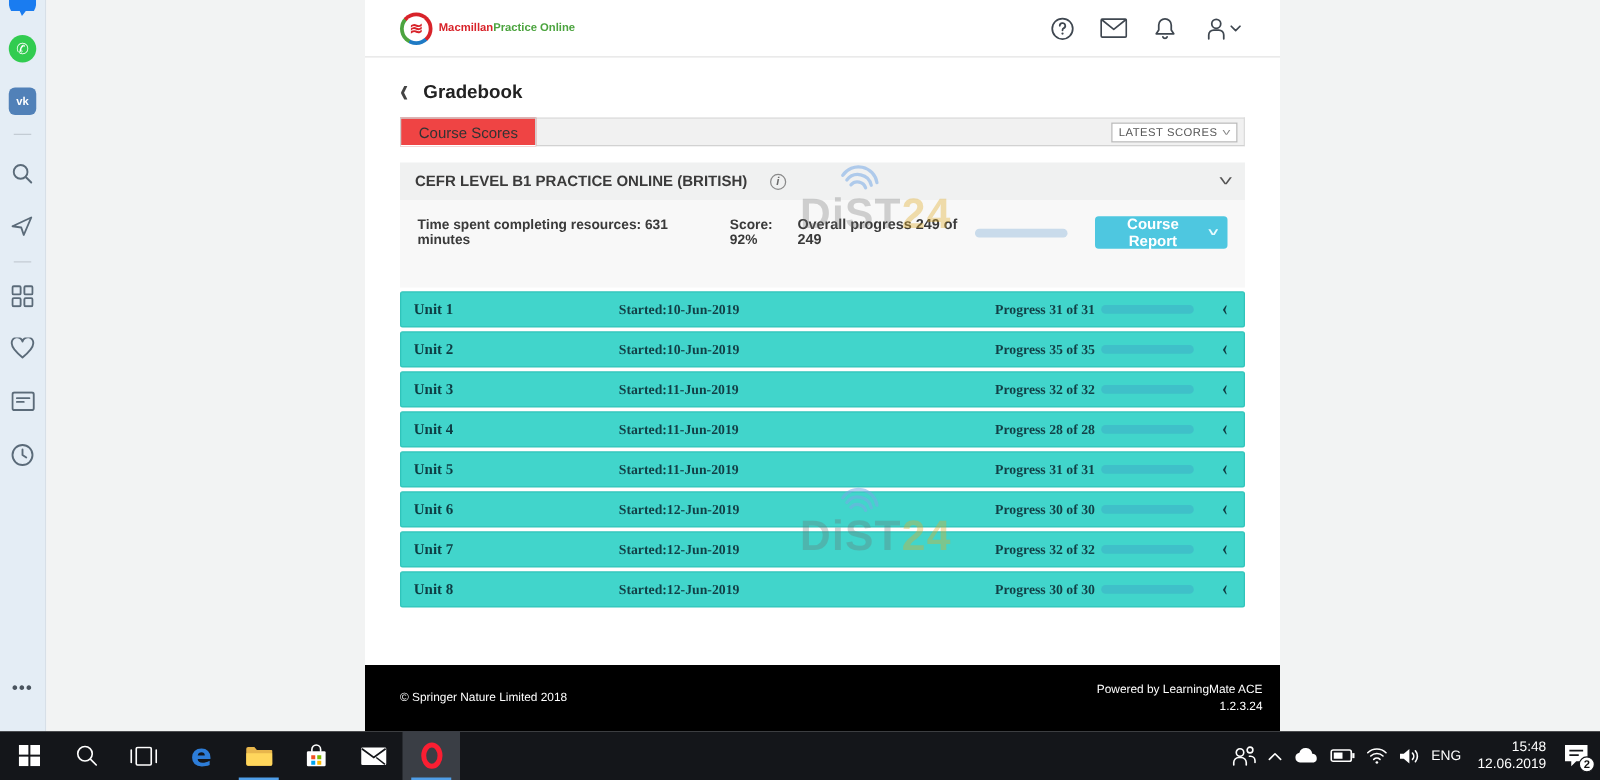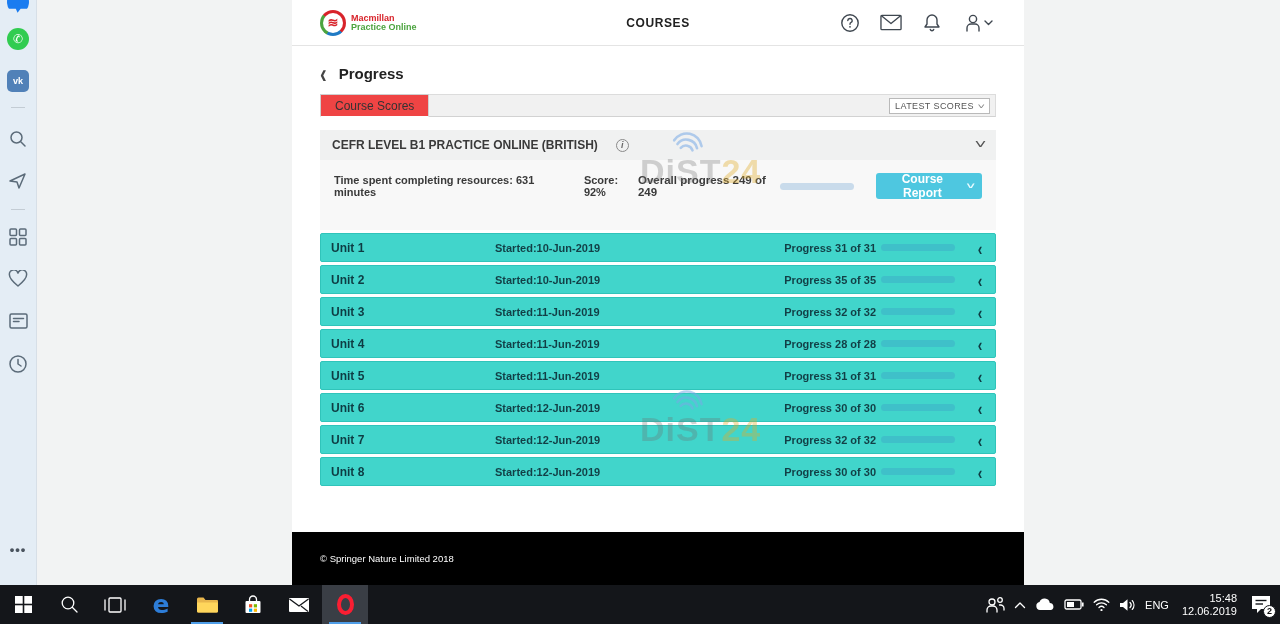--- a/index.html
+++ b/index.html
@@ -26,21 +26,21 @@
            display:flex;flex-direction:column;}
   
   .site-header{height:46px;border-bottom:1px solid #e4e4e4;display:flex;align-items:center;
                padding:0 30px 0 28px;position:relative;flex:none;}
   .logo{display:flex;align-items:center;gap:5px;cursor:pointer;}
   .logo-mark{width:26px;height:26px;border-radius:50%;position:relative;flex:none;
              background:conic-gradient(var(--logo-red) 0 38%,#1f7ac4 38% 58%,var(--logo-green) 58% 86%,var(--logo-red) 86% 100%);}
   .logo-mark::before{content:"";position:absolute;inset:3px;background:#fff;border-radius:50%;}
   .logo-mark::after{content:"≋";position:absolute;inset:0;display:flex;align-items:center;justify-content:center;
                     color:var(--logo-red);font-size:13px;font-weight:bold;}
-  .logo-text{display:flex;flex-direction:column;line-height:9px;}
+  .logo-text{display:flex;line-height:9px;}
   .logo-l1{color:var(--logo-red);font-size:9px;font-weight:bold;}
   .logo-l2{color:var(--logo-green);font-size:9px;font-weight:bold;}
   .nav-center{position:absolute;left:0;right:0;text-align:center;font-size:12px;font-weight:bold;
               letter-spacing:.6px;color:#222;pointer-events:none;}
   .nav-center span{pointer-events:auto;cursor:pointer;}
   .h-icons{margin-left:auto;display:flex;align-items:center;gap:19px;position:relative;z-index:2;}
   .h-ic{width:22px;height:22px;display:flex;align-items:center;justify-content:center;cursor:pointer;}
   .h-svg{stroke:#3f4750;fill:none;stroke-width:1.4;stroke-linecap:round;stroke-linejoin:round;}
   
   .main{flex:1;padding:16px 28px 0;position:relative;}
@@ -70,21 +70,21 @@
   .stats-row{margin-top:5px;display:flex;align-items:center;font-weight:bold;}
   .score-lbl{margin-left:26px;}
   .overall{margin-left:auto;font-size:11.5px;}
   .pbar{width:74px;height:7px;border-radius:4px;background:rgba(61,133,197,.25);overflow:hidden;margin-left:5px;flex:none;}
   .pbar-fill{height:100%;background:var(--progress-blue);border-radius:4px;}
   .report-btn{margin-left:22px;height:26px;min-width:100px;background:var(--btn-cyan);color:#fff;border:none;
               border-radius:3px;font-size:12px;font-weight:bold;display:flex;align-items:center;gap:8px;
               justify-content:center;cursor:pointer;font-family:inherit;padding:0 9px;}
   .report-btn .dd-chev{color:#e8fbff;font-size:9px;}
   
-  .unit-list{margin-top:3px;}
+  .unit-list{margin-top:3px;font-family:Liberation Serif, serif;}
   .unit-row{height:29px;margin-bottom:3px;background:var(--teal);border:1px solid #30c4ba;border-radius:2px;
             display:flex;align-items:center;padding:0 10px;cursor:pointer;}
   .u-name{width:164px;font-size:12px;font-weight:bold;color:#0e3c43;}
   .u-started{font-size:11px;font-weight:bold;color:#123f46;}
   .u-sp{flex:1;}
   .u-prog{font-size:11px;font-weight:bold;color:#123f46;}
   .u-chev{margin-left:20px;color:#0e3c43;font-size:14px;transform:scaleY(1.3);font-weight:bold;width:10px;text-align:center;}
   
   .footer{height:53px;background:#000;color:#fff;flex:none;display:flex;align-items:center;
           padding:0 14px 0 28px;font-size:9.5px;position:relative;}
@@ -178,23 +178,20 @@
     <div class="content">
 
       <header class="site-header">
         <div class="logo">
           <div class="logo-mark"></div>
           <div class="logo-text">
             <span class="logo-l1">Macmillan</span>
             <span class="logo-l2">Practice Online</span>
           </div>
         </div>
-        <div class="nav-center">
-          <span>COURSES</span>
-        </div>
         <div class="h-icons">
           <div class="h-ic">
             <svg width="20" height="20" viewBox="0 0 20 20">
                 <circle class="h-svg" cx="10" cy="10" r="8.2"></circle>
                 <path class="h-svg" d="M7.8 7.6 a2.2 2.2 0 1 1 3 2.1 c-.7.3-.8.8-.8 1.5"></path>
                 <circle cx="10" cy="13.8" r=".9" fill="#3f4750" stroke="none"></circle>
               </svg>
           </div>
           <div class="h-ic">
             <svg width="23" height="17" viewBox="0 0 23 17">
@@ -214,21 +211,21 @@
                 <path class="h-svg" d="M4 18 v-3 a4 4 0 0 1 4 -4 h4 a4 4 0 0 1 4 4 v3"></path>
                 <path class="h-svg" d="M22 8 l3.5 3.5 L29 8"></path>
               </svg>
           </div>
         </div>
       </header>
 
       <main class="main">
         <div class="title-row">
           <span class="back-chev">‹</span>
-          <h1 class="pg-title">Progress</h1>
+          <h1 class="pg-title">Gradebook</h1>
         </div>
 
         <div class="tabstrip">
           <div class="tab active">Course Scores</div>
           <div class="sort-dd">
             <span>LATEST SCORES</span>
             <span class="dd-chev">˅</span>
           </div>
         </div>
 
@@ -321,20 +318,24 @@
     <span class="u-prog">Progress 30 of 30</span>
     <span class="pbar"><span class="pbar-fill" style="width: 100%;"></span></span>
     <span class="u-chev">‹</span>
   </div>
 </div>
         </section>
       </main>
 
       <footer class="footer">
         <span>© Springer Nature Limited 2018</span>
+        <span class="f-right">
+          <span>Powered by LearningMate ACE</span><br>
+          <span>1.2.3.24</span>
+        </span>
       </footer>
     </div>
 
     <div class="wm" style="top:148px">
       <svg width="40" height="30" viewBox="0 0 40 30">
         <g transform="rotate(12 20 24)" stroke="rgba(120,170,230,.55)" stroke-width="2.6" fill="none" stroke-linecap="round">
           <path d="M14 22 a7 7 0 0 1 12 0" transform="translate(0,-1)"></path>
           <path d="M10 22 a11 11 0 0 1 20 0" transform="translate(0,-4)"></path>
           <path d="M6 22 a15 15 0 0 1 28 0" transform="translate(0,-7)"></path>
         </g>

